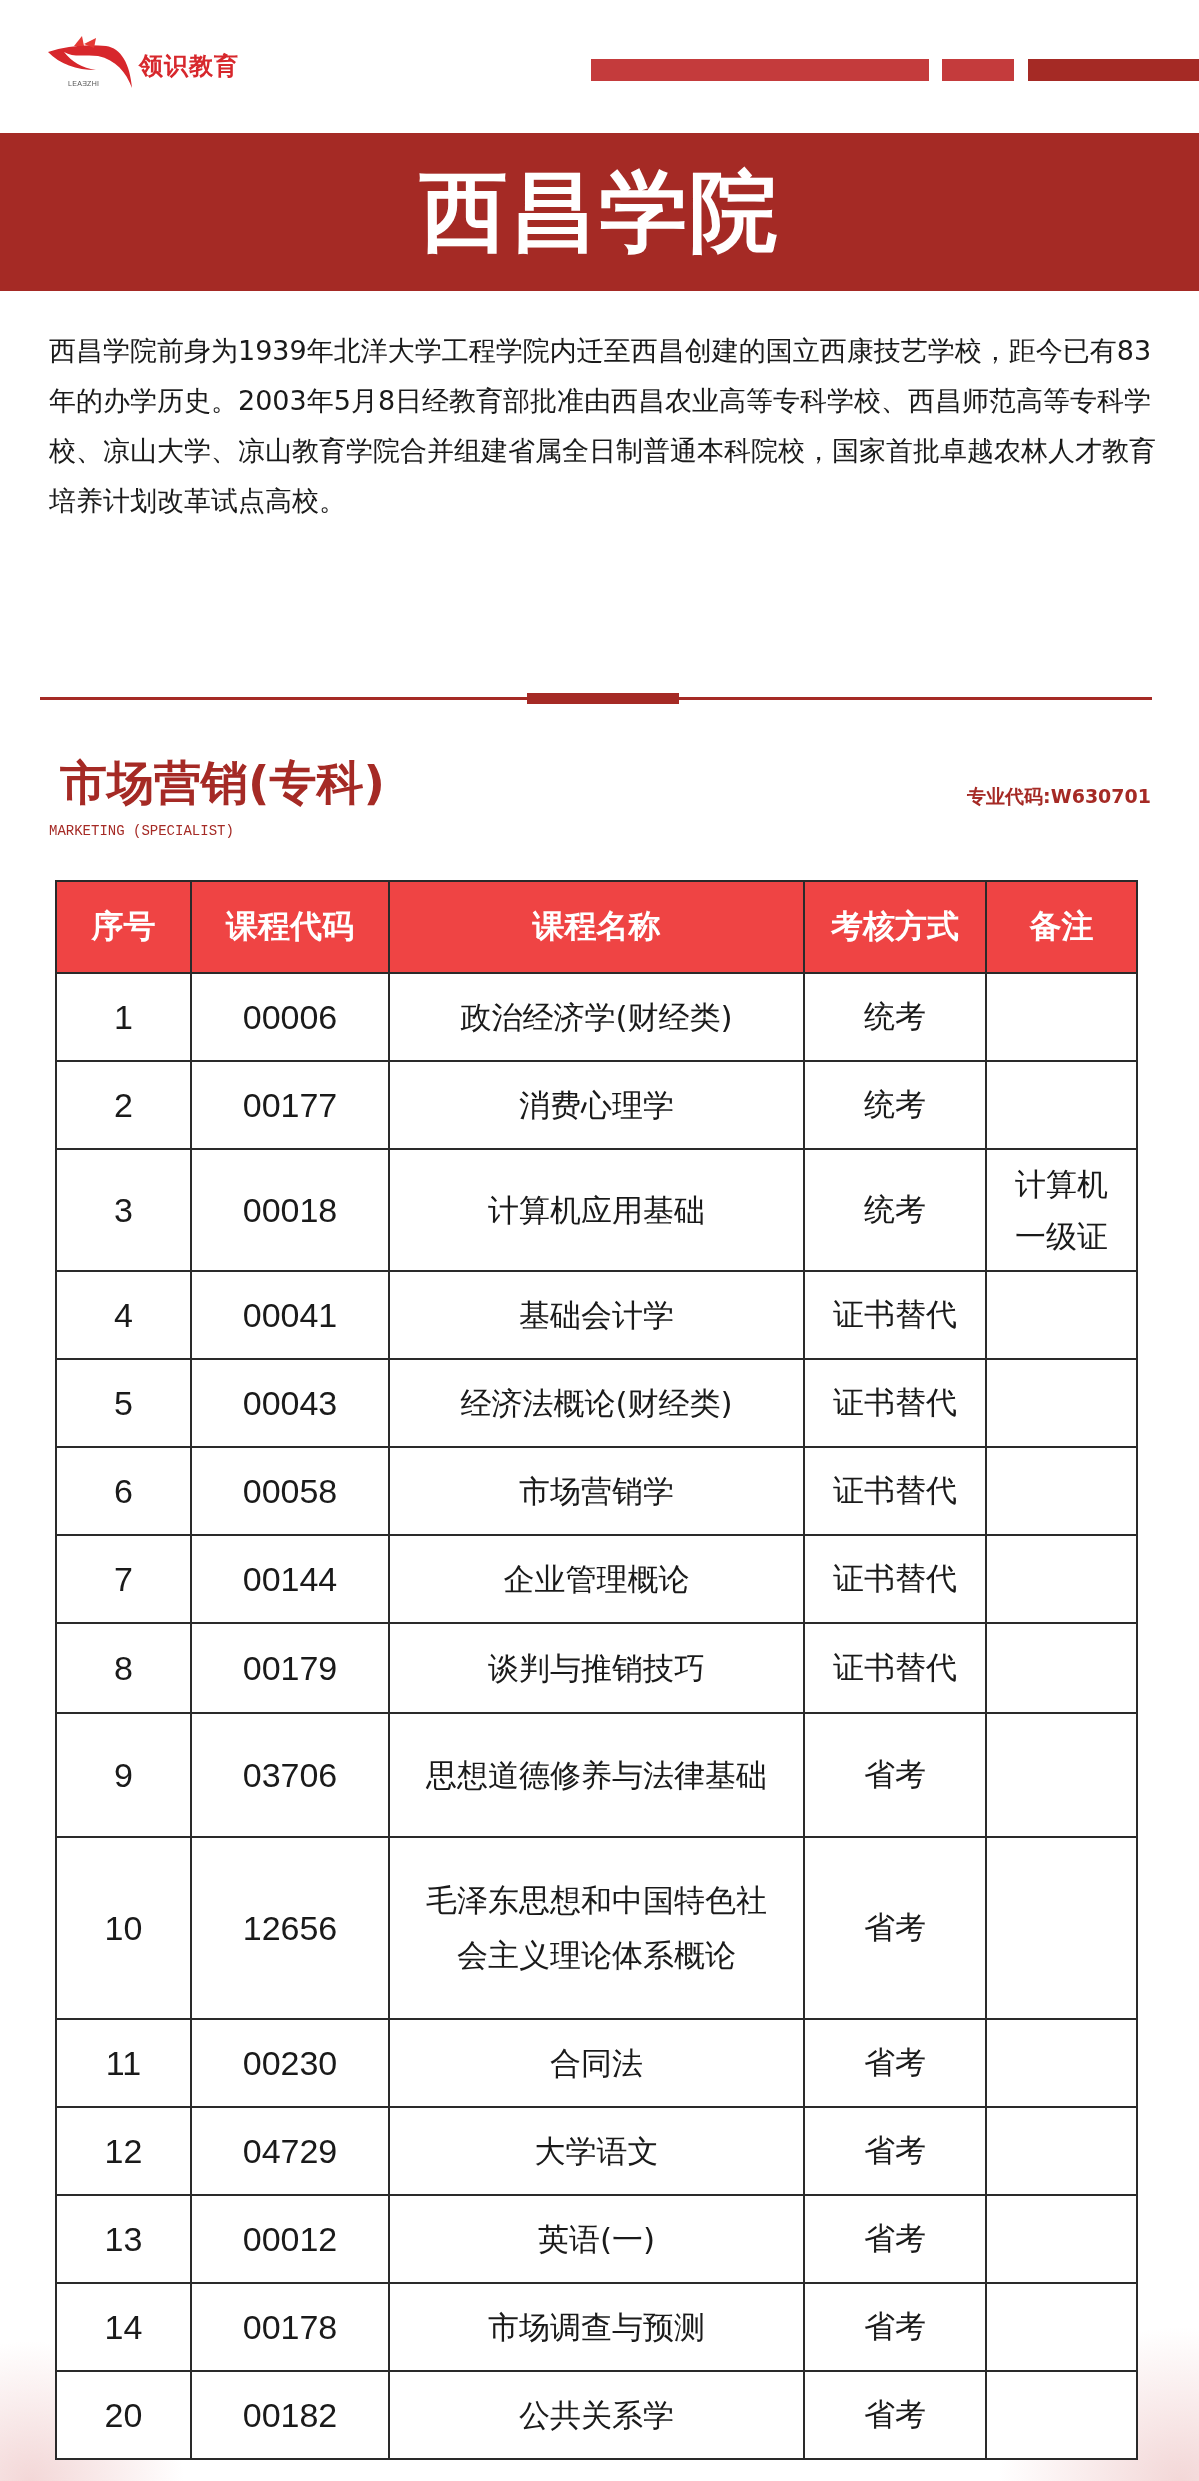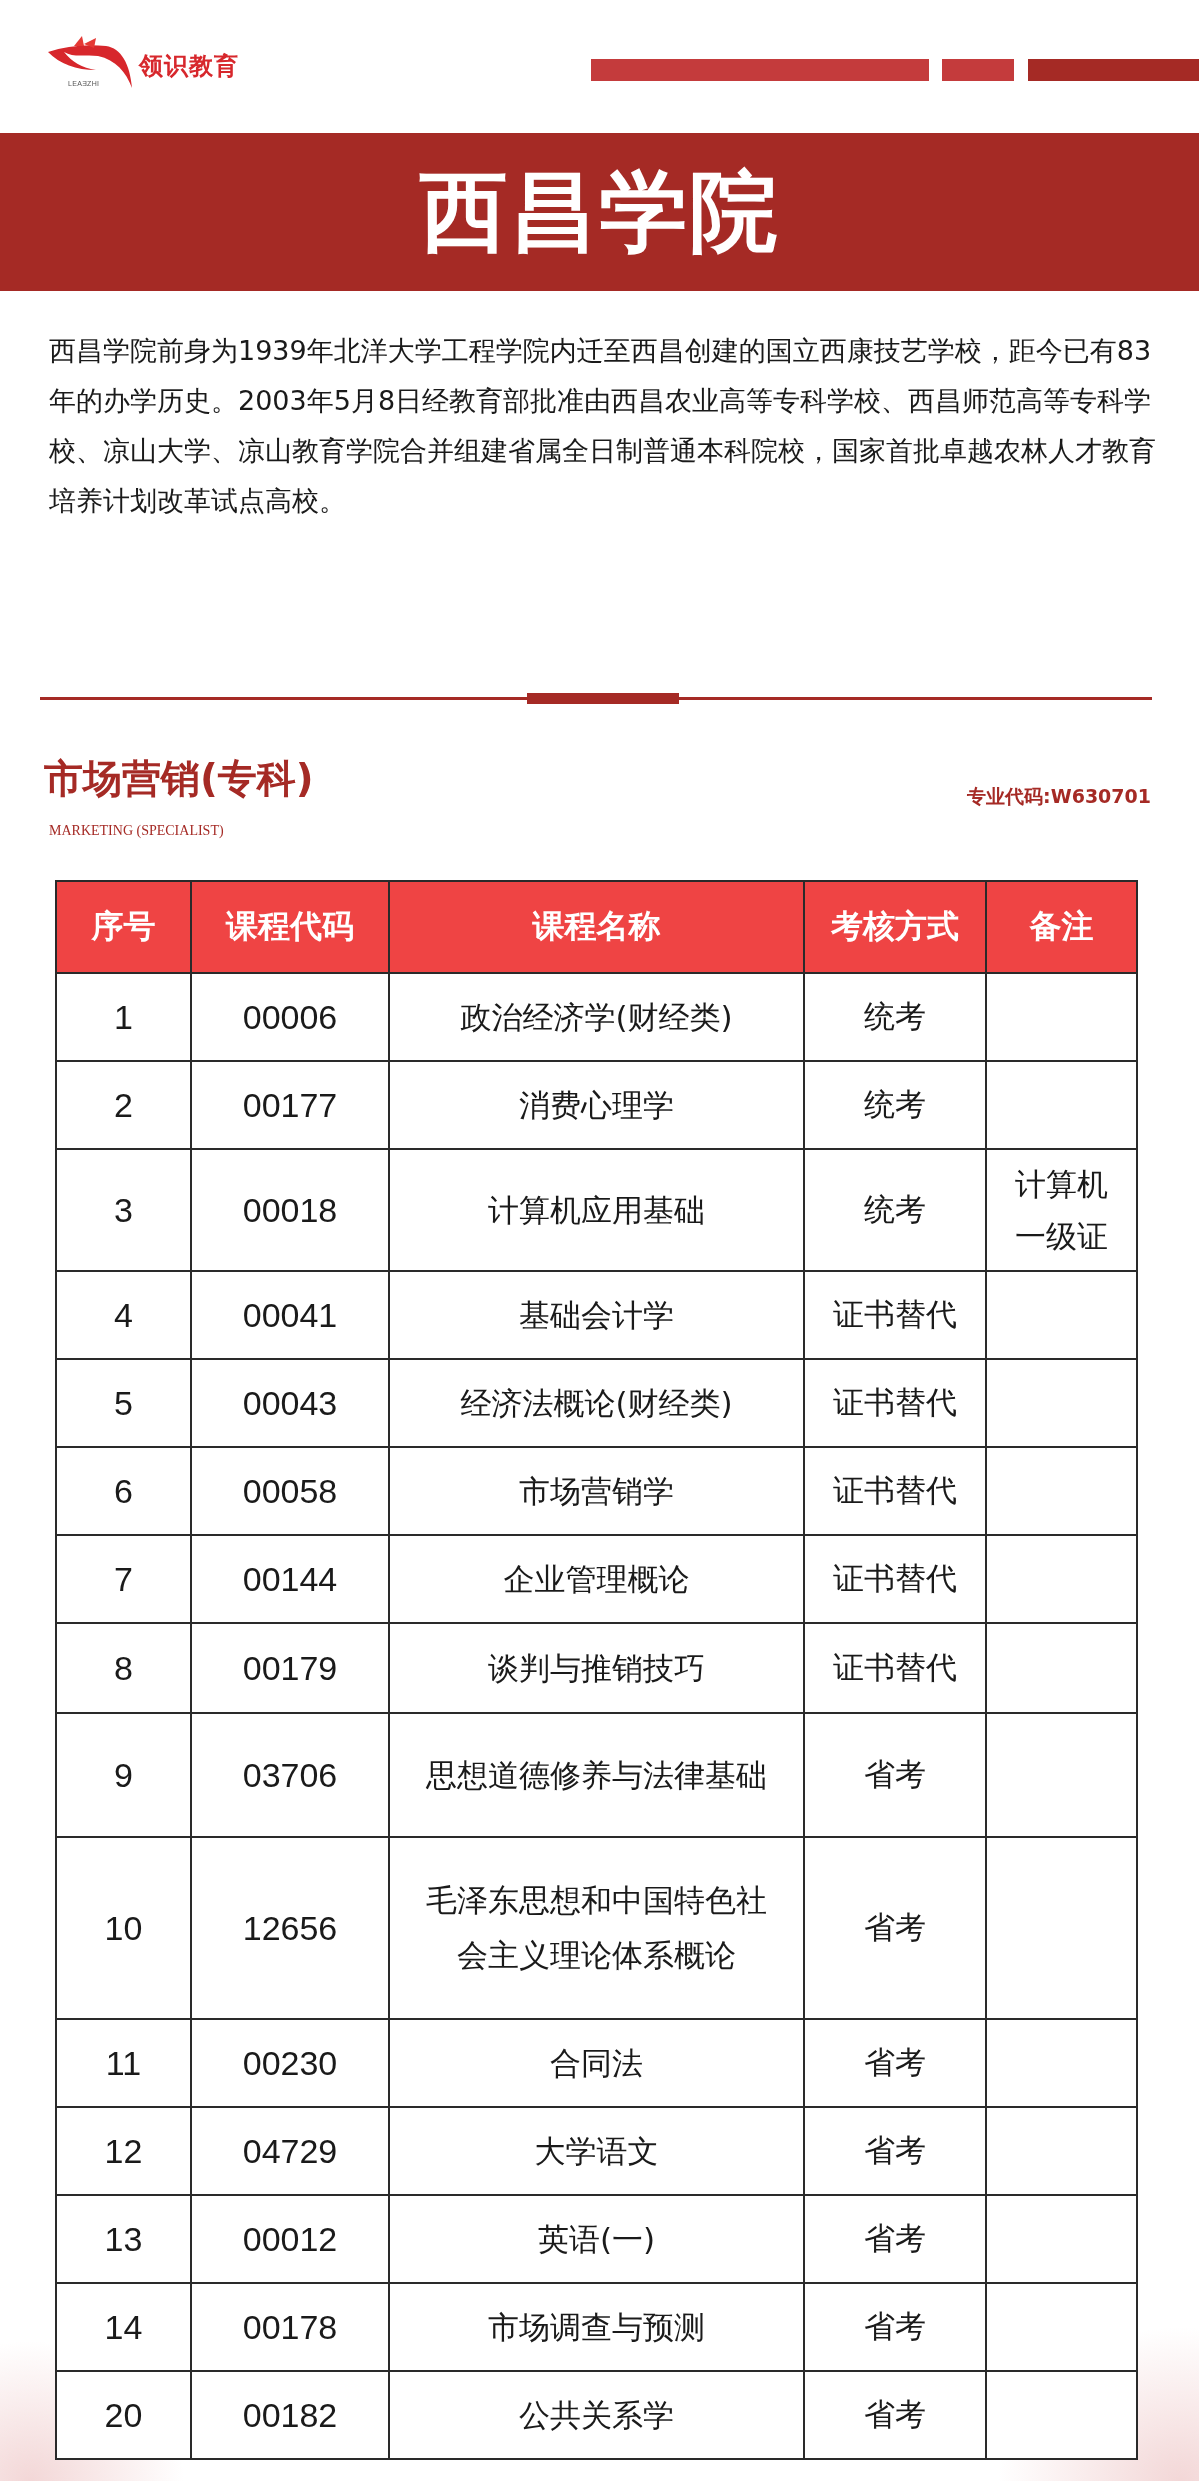--- a/index.html
+++ b/index.html
@@ -45,26 +45,26 @@
       font-size: 27px; line-height: 50px; color: #1a1a1a;
       font-family: "DejaVu Sans", sans-serif;
     }
 
     
     .divider-line { position: absolute; left: 40px; top: 697px; width: 1112px; height: 3px; background: #a52a25; }
     .divider-block { position: absolute; left: 527px; top: 693px; width: 152px; height: 11px; background: #a52a25; }
 
     
     .major-title {
-      position: absolute; left: 44px; top: 752px; font-size: 39px; font-weight: bold; color: #a52a25;
+      position: absolute; left: 60px; top: 752px; font-size: 47px; font-weight: bold; color: #a52a25;
       font-family: "DejaVu Sans", sans-serif;
     }
     .major-sub {
       position: absolute; left: 49px; top: 823px; font-size: 14px; color: #a52a25;
-      font-family: Liberation Serif, serif;
+      font-family: Liberation Mono, monospace;
     }
     .major-code {
       position: absolute; right: 48px; top: 784px; font-size: 19px; font-weight: bold; color: #a52a25;
       font-family: "DejaVu Sans", sans-serif;
     }
 
     
     .course-table {
       position: absolute; left: 55px; top: 880px; width: 1081px;
       border-collapse: collapse; table-layout: fixed;

